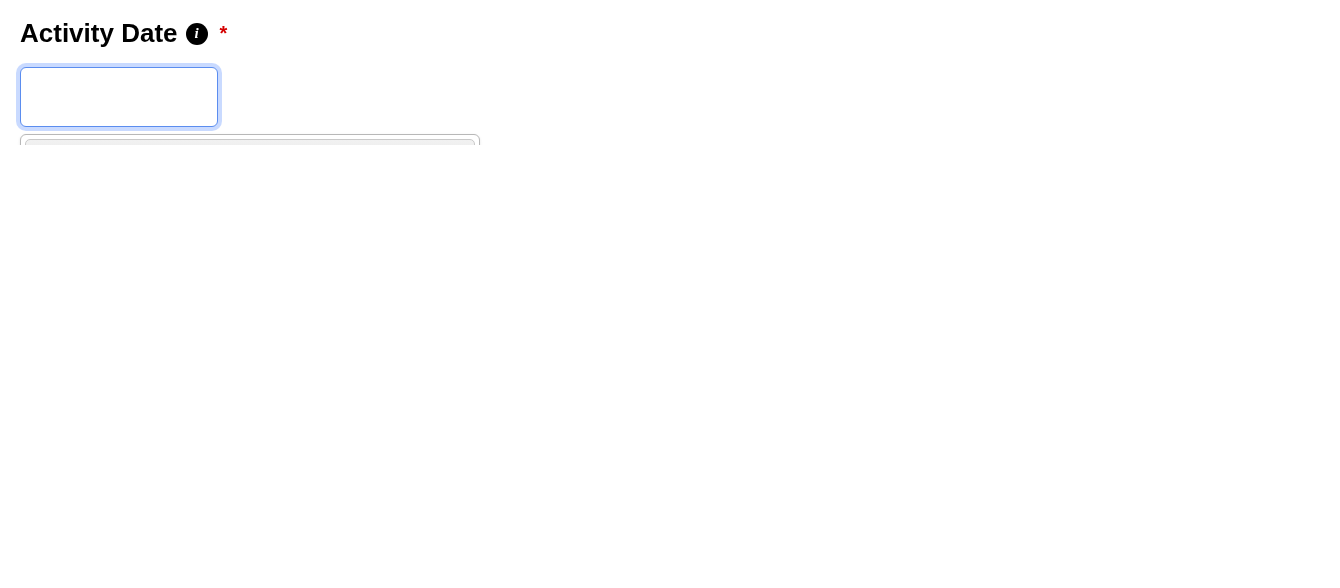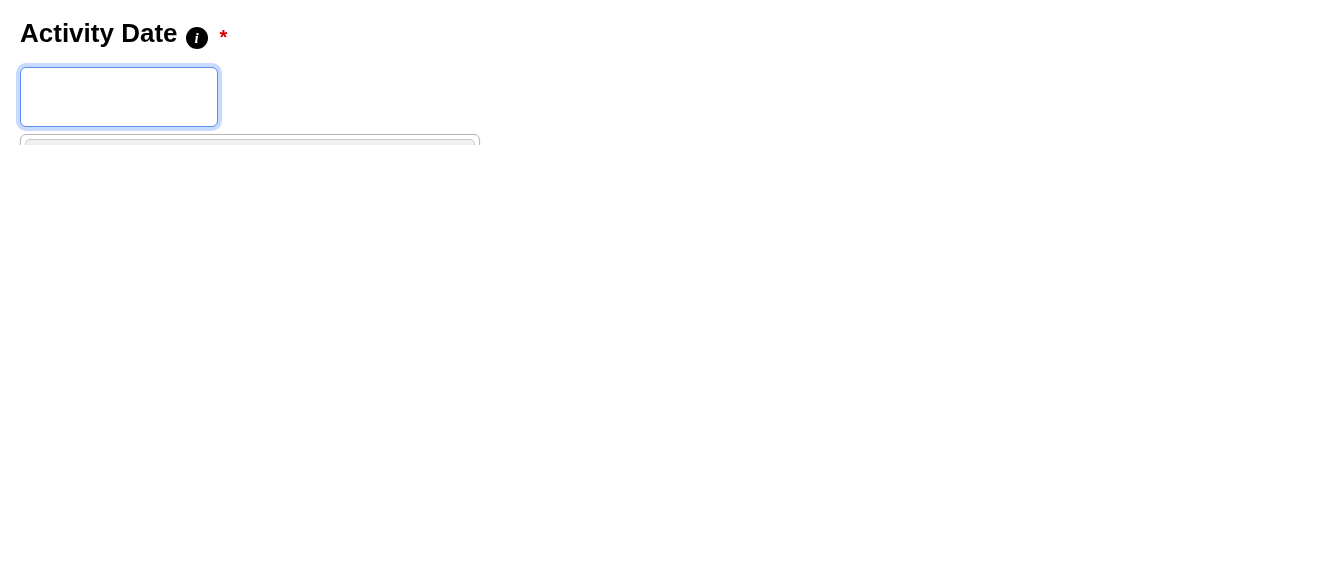--- a/index.html
+++ b/index.html
@@ -7,21 +7,21 @@
       margin: 0;
       padding: 18px 20px;
       font-family: -apple-system, BlinkMacSystemFont, "Segoe UI", Helvetica, Arial, sans-serif;
       font-size: 22px;
       color: #000;
       background: #fff;
       width: 1340px;
     }
     .field-label {
       display: flex;
-      align-items: flex-end;
+      align-items: center;
       gap: 8px;
       font-weight: 700;
       font-size: 26px;
       margin-bottom: 18px;
     }
     .info-icon {
       width: 22px;
       height: 22px;
       border-radius: 50%;
       background: #000;

